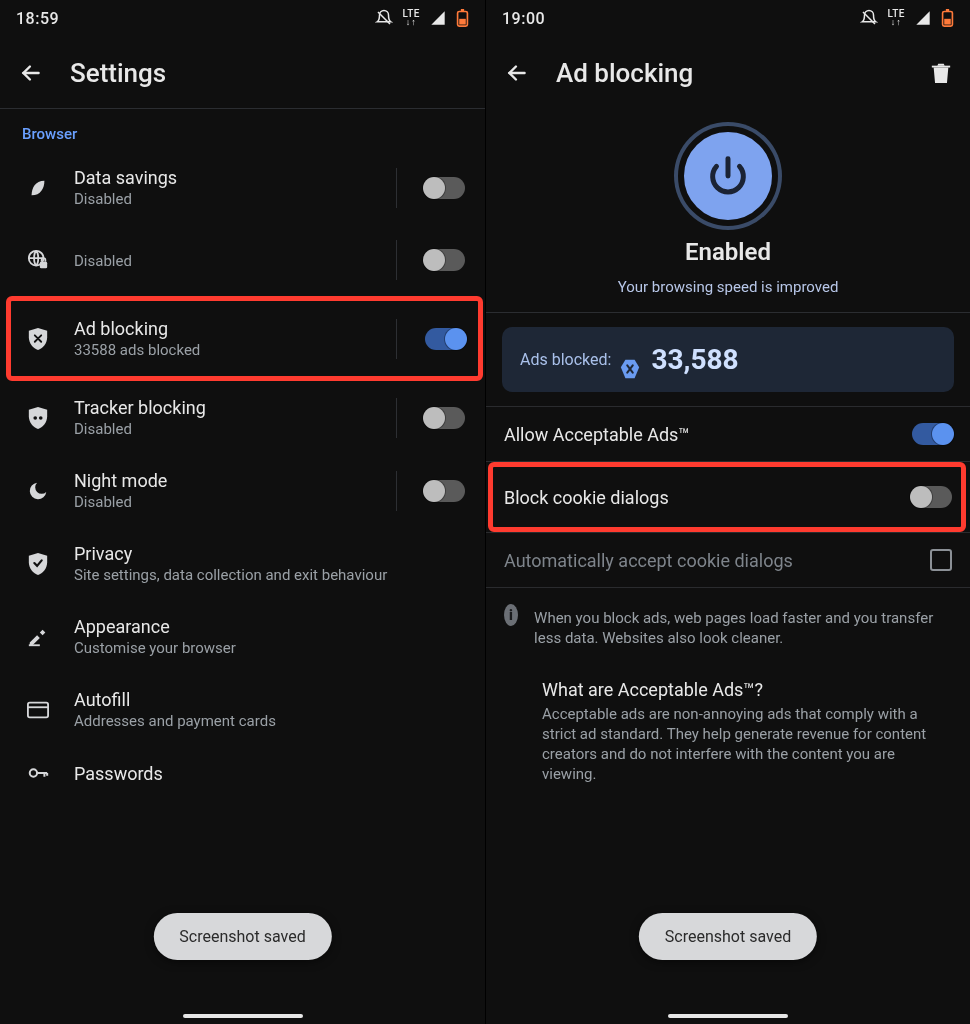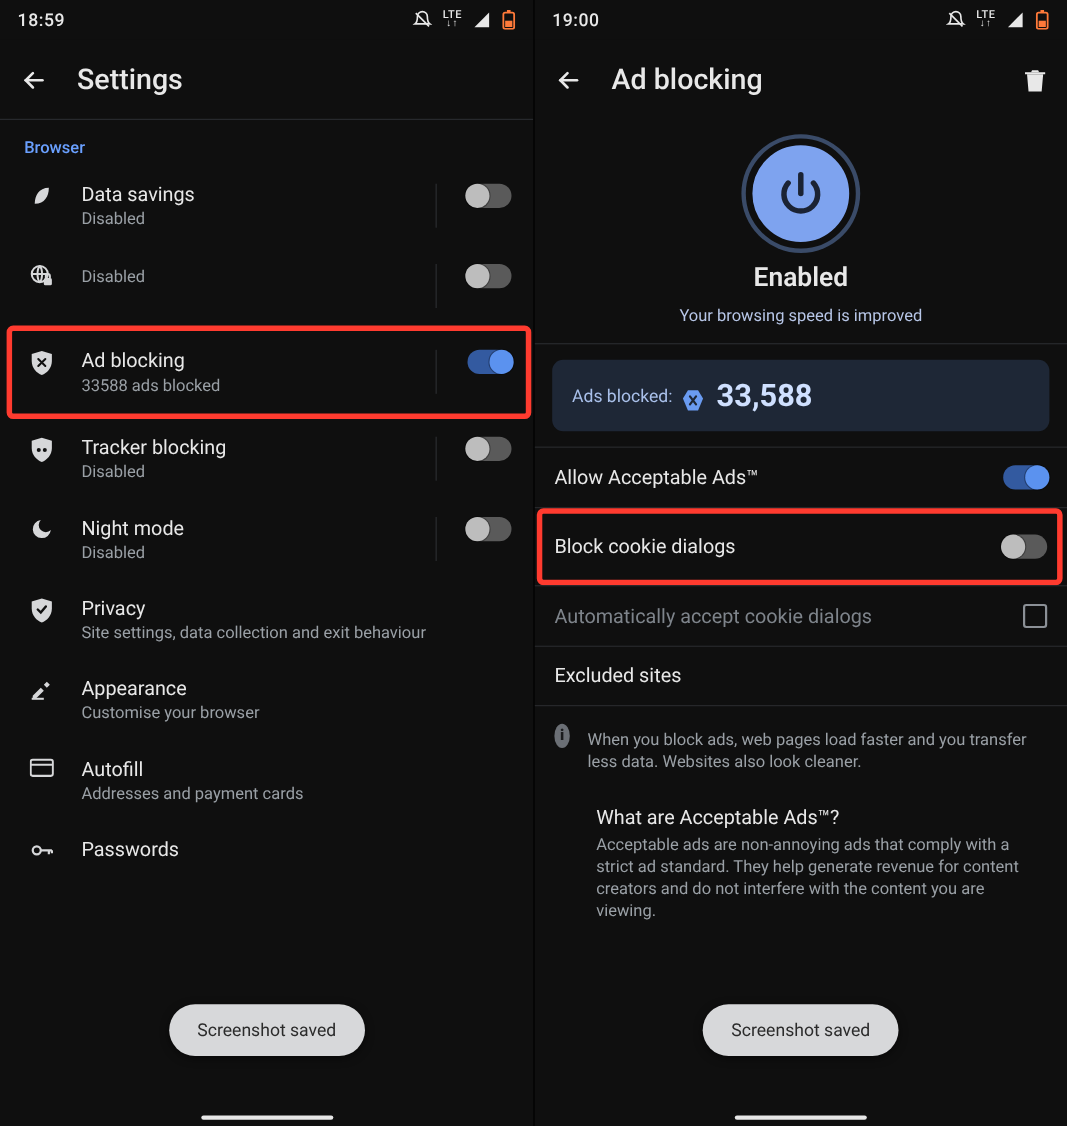--- a/index.html
+++ b/index.html
@@ -69,21 +69,21 @@
   .sync .l2{font-size:15px;color:var(--muted);margin-top:2px}
 
   .hr{height:1px;background:#2b2d31;margin:0}
 
   .section-label{
     color:#6aa0ff;font-size:15px;font-weight:500;
     padding:16px 22px 8px 22px;
   }
 
   .item{
-    display:flex;gap:22px;
+    display:flex;align-items:center;gap:22px;
     padding:16px 20px 16px 24px;position:relative;
   }
   .item .icon{width:28px;display:flex;justify-content:center}
   .item .icon svg{display:block}
   .item .txt{flex:1}
   .item .t1{font-size:18px}
   .item .t2{font-size:15px;color:var(--muted);margin-top:2px}
   .sep{width:1px;height:40px;background:#2d2f33;margin:0 6px 0 0}
 
   .toggle{--w:40px;--h:22px;width:var(--w);height:var(--h);border-radius:999px;background:var(--toggle-off-track);position:relative}
@@ -98,21 +98,21 @@
   .power{width:100px;height:100px;border-radius:50%;background:#7ea3ef;display:flex;align-items:center;justify-content:center;border:6px solid #0f0f0f;box-shadow:0 0 0 4px #3a4b68}
   .power svg{display:block}
   .hero .hl{font-size:24px;font-weight:600}
   .hero .hs{font-size:15px;color:#b7c6e7}
 
   .card{
     margin:14px 16px;background:var(--card);border-radius:10px;
     padding:16px 18px;display:flex;flex-direction:row;align-items:center;gap:8px;
   }
   .card .c1{color:#a9c0ea;font-size:16px}
-  .card .c2{display:flex;align-items:center;gap:10px;color:#cfe0ff;font-size:28px;font-weight:700}
+  .card .c2{display:flex;align-items:flex-end;gap:10px;color:#cfe0ff;font-size:28px;font-weight:700}
   .hexicon{width:22px;height:22px}
 
   .row{
     display:flex;align-items:center;justify-content:space-between;
     padding:16px 18px;border-top:1px solid var(--divider);
     position:relative;
   }
   .row .rt{font-size:18px}
   .row.muted .rt{color:#7e848b}
   .chk{width:22px;height:22px;border:2px solid #8b9096;border-radius:3px}
@@ -412,23 +412,20 @@
       <div class="toggle">
           <div class="knob"></div>
         </div>
     </div>
 
     <div class="row muted">
       <div class="rt">Automatically accept cookie dialogs</div>
       <div class="chk"></div>
     </div>
 
-    <div class="row">
-      <div class="rt">Excluded sites</div>
-    </div>
 
     <div class="info-row">
       <div class="ii">i</div>
       <div>
         <div class="is">When you block ads, web pages load faster and you transfer less data. Websites also look cleaner.</div>
       </div>
     </div>
 
     <div class="faq2">
       <div class="it">What are Acceptable Ads™?</div>

